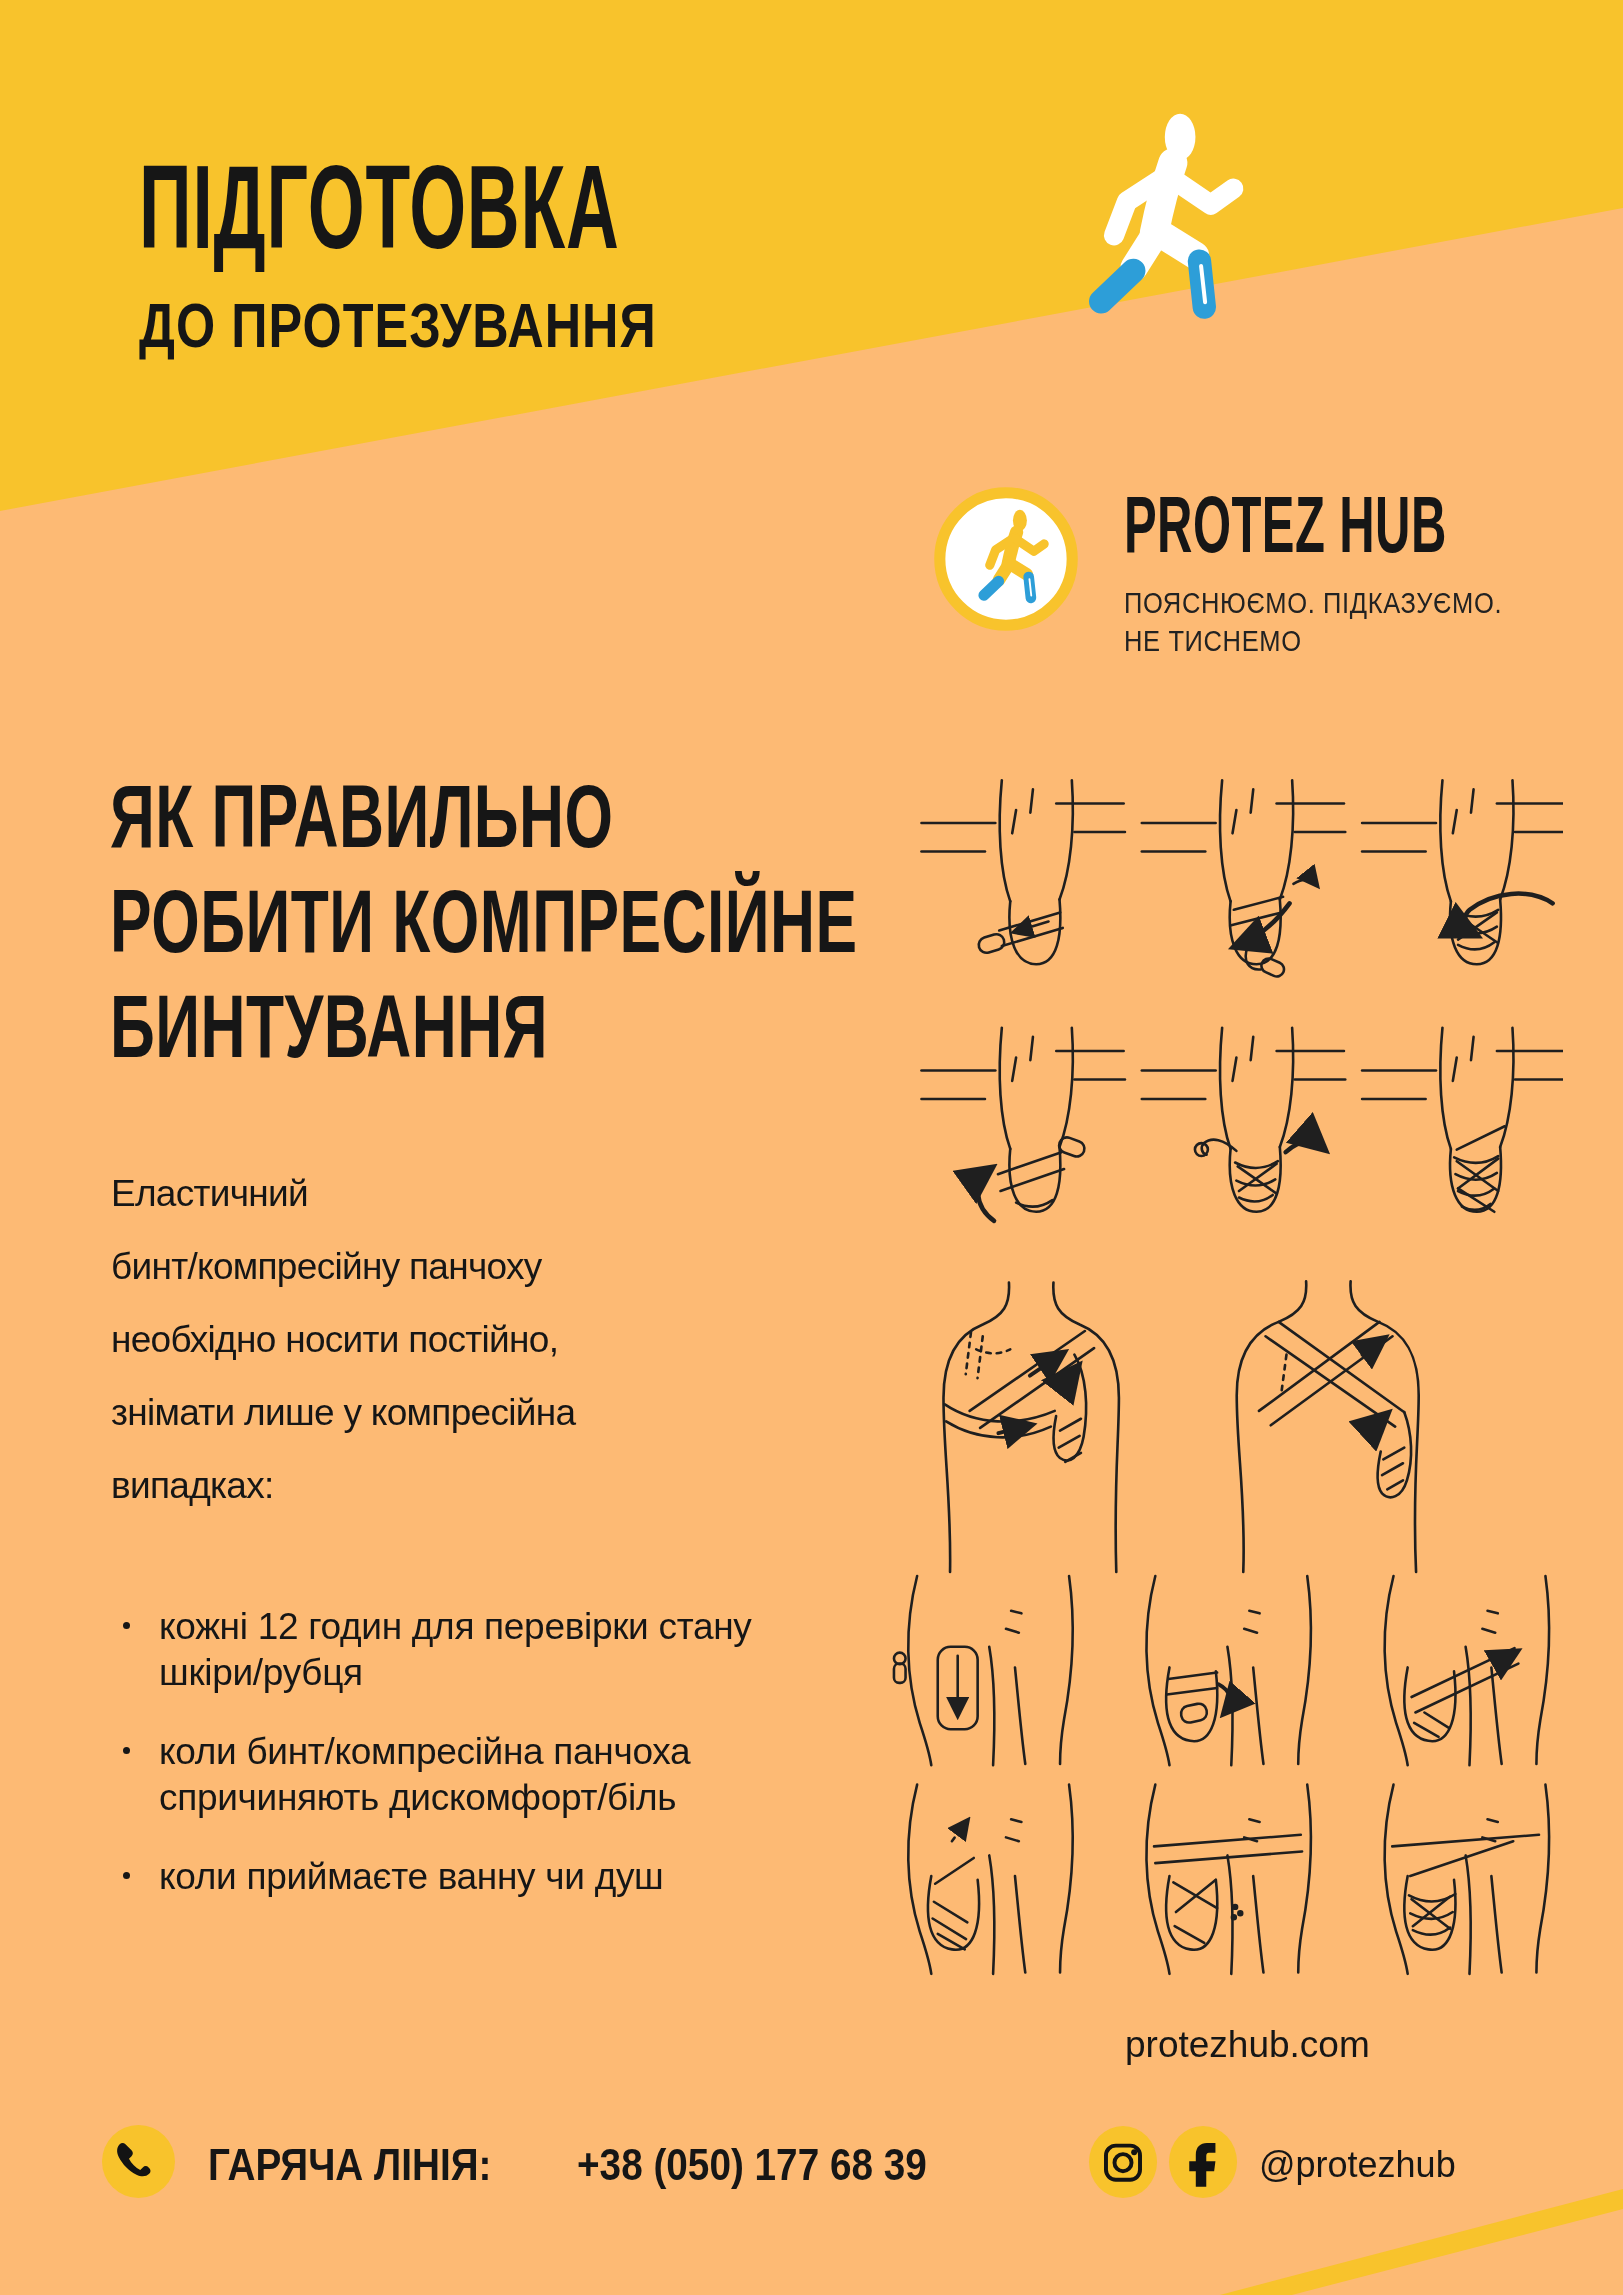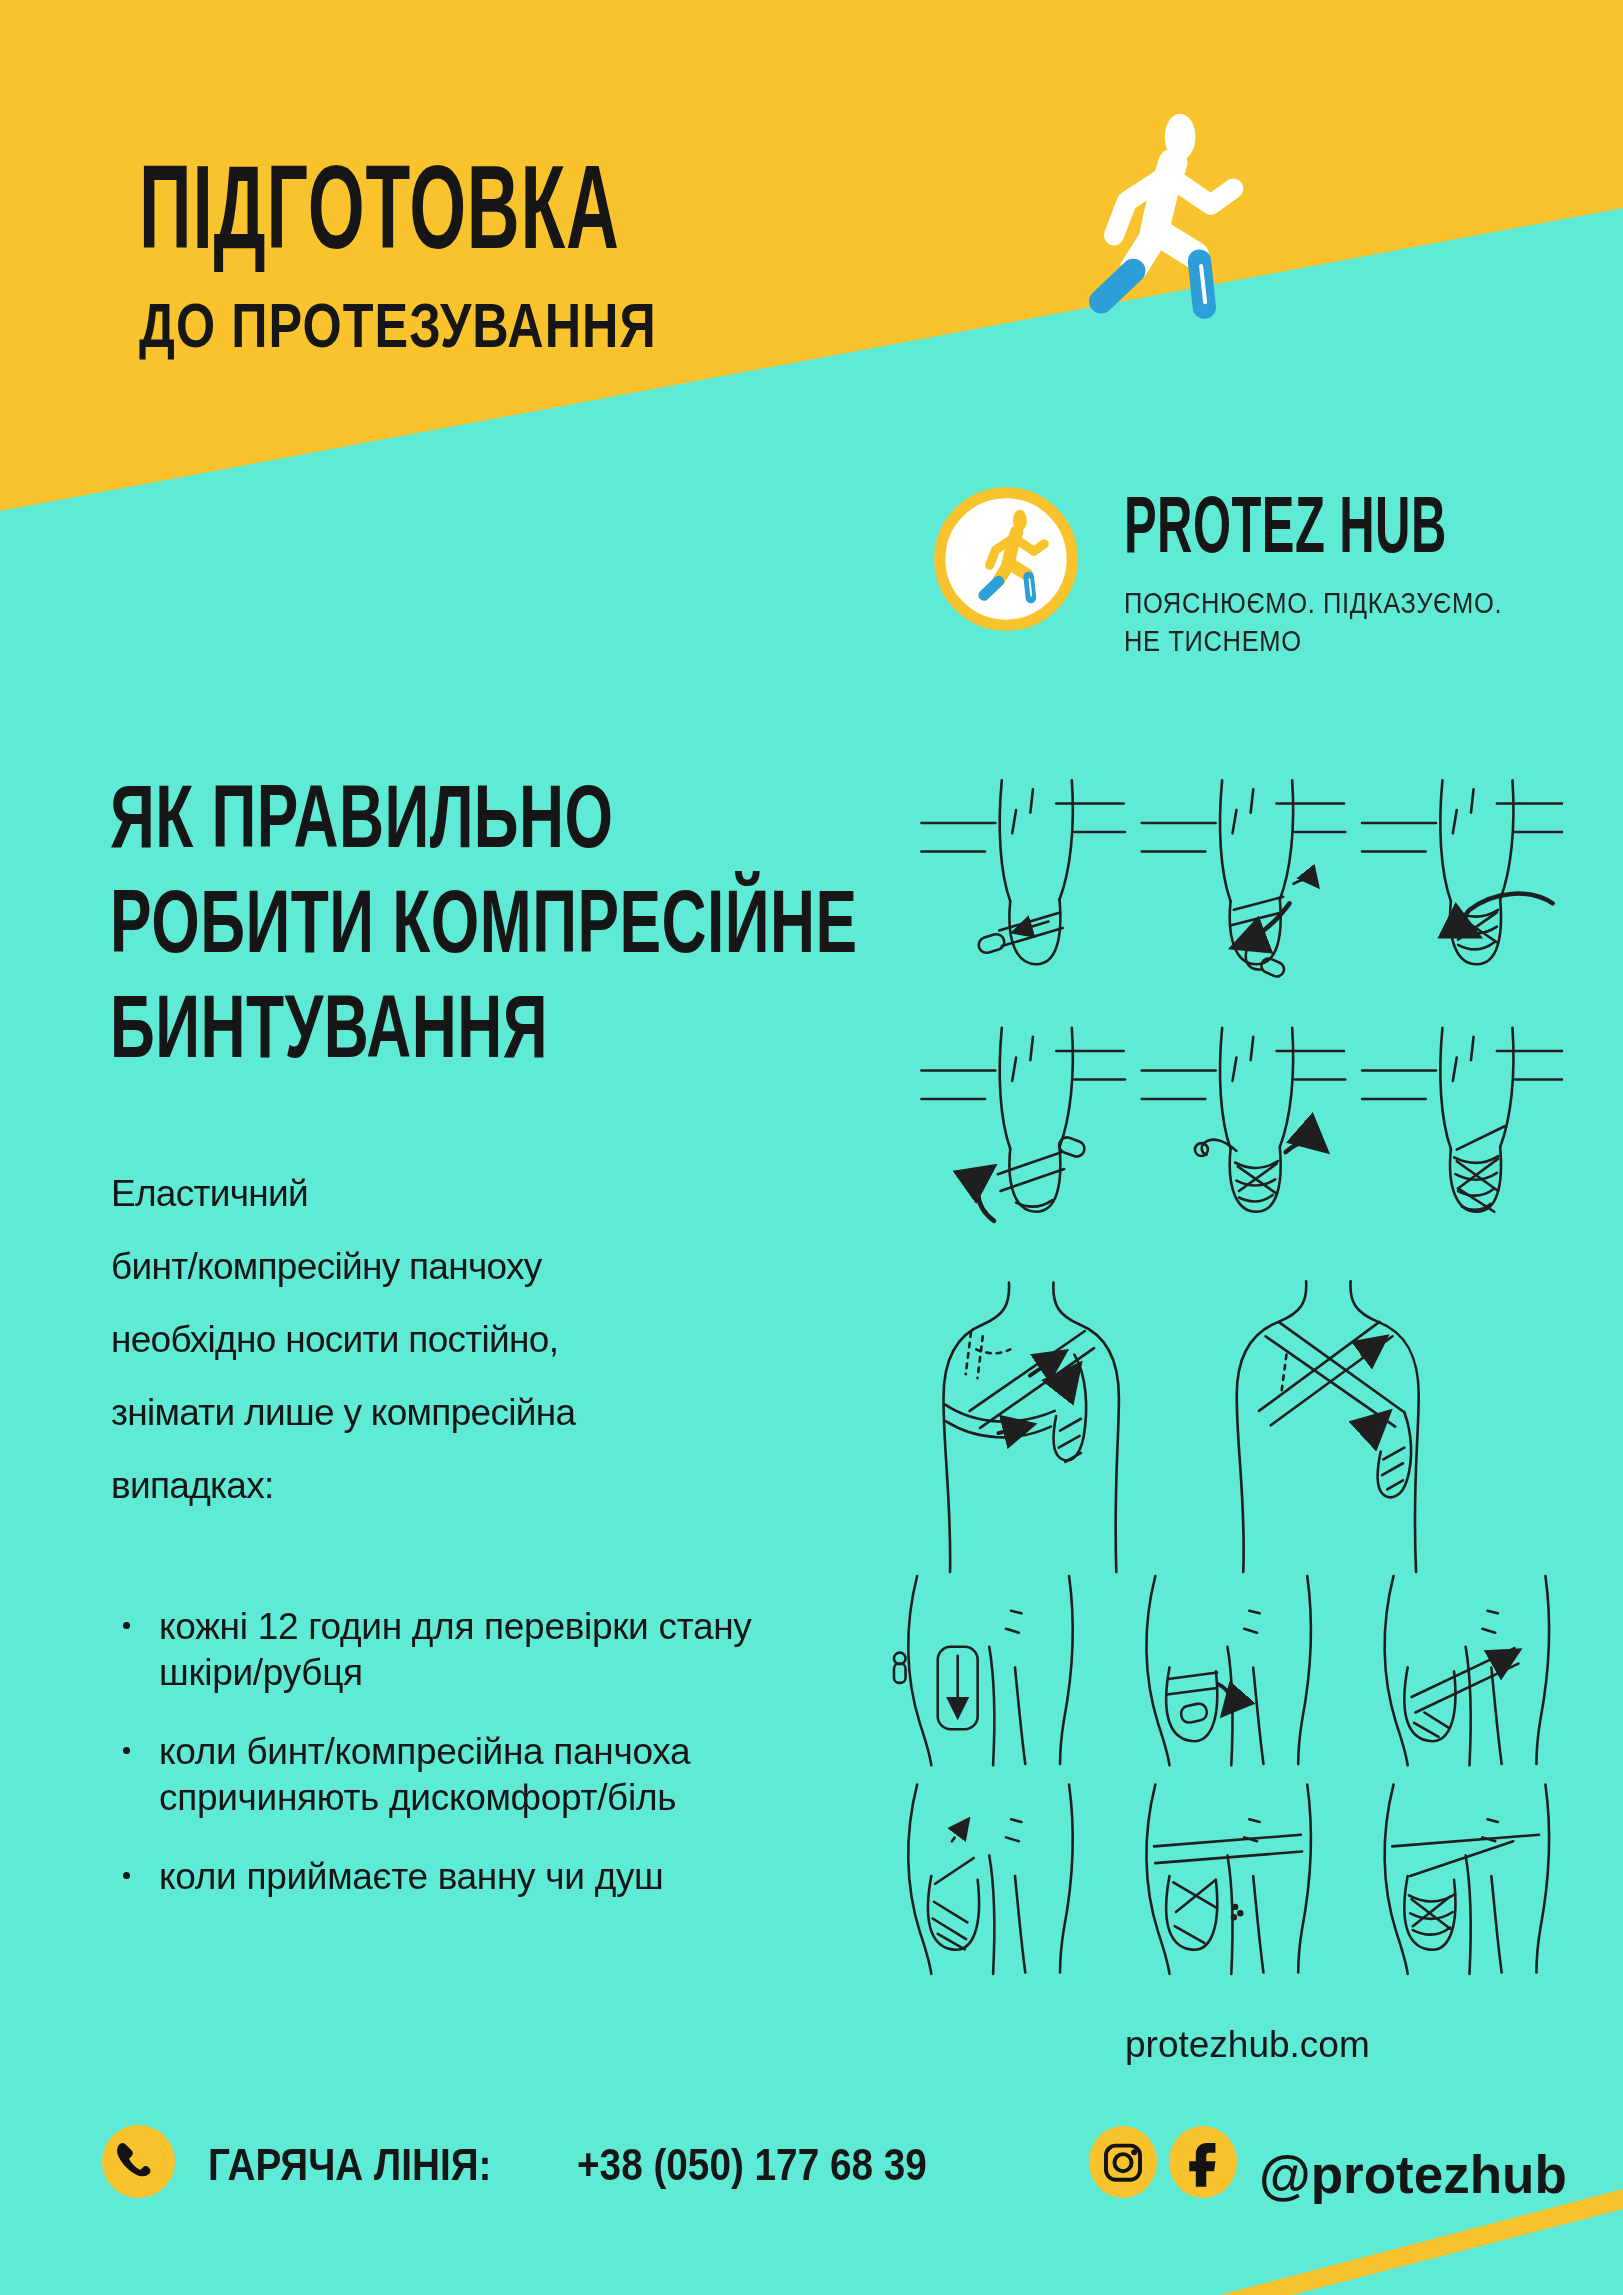--- a/index.html
+++ b/index.html
@@ -1,17 +1,17 @@
 <!DOCTYPE html>
 <html lang="uk" style="font-size:10.5px"><head>
 <meta charset="utf-8">
 <style>
   html,body{margin:0;padding:0;background:#fff;}
   .page{
-    position:relative;width:1623px;height:2295px;background:#5eead4;overflow:hidden;
+    position:relative;width:1623px;height:2295px;background:#fdba74;overflow:hidden;
     font-family:"Liberation Sans",sans-serif;color:#161616;
   }
   
   .yellow-head{
     position:absolute;left:0;top:0;width:100%;height:511px;background:#F8C32C;
     clip-path:polygon(0 0,100% 0,100% 208px,0 100%);
   }
   
   .title-block{position:absolute;left:139px;top:148px;}
   .title-l1{font-size:118px;font-weight:700;line-height:1;letter-spacing:1.3px;
@@ -42,21 +42,21 @@
   .ink{stroke:#1f1f1f;fill:none;stroke-width:4;stroke-linecap:round;stroke-linejoin:round;}
   .ink-dash{stroke-dasharray:7 9;}
   svg.illu{position:absolute;}
   
   .website{position:absolute;left:1125px;top:2024px;width:249px;
     font-size:37px;font-weight:400;letter-spacing:0;}
   .hotline{position:absolute;left:208px;top:2140px;display:flex;gap:47px;align-items:baseline;}
   .hotline .lbl,.hotline .num{font-size:44px;font-weight:700;letter-spacing:0;
     transform:scaleX(.88);transform-origin:left top;white-space:nowrap;}
   .badge{position:absolute;}
-  .social-handle{position:absolute;left:1259px;top:2144px;font-size:53px;font-weight:700;}
+  .social-handle{position:absolute;left:1259px;top:2144px;font-size:36px;font-weight:400;}
   .bottom-stripe{position:absolute;left:1164px;top:2159px;width:459px;height:137px;background:#F8C32C;
     clip-path:polygon(52px 137px,459px 30px,459px 50px,124px 137px);}
 </style>
 </head>
 <body>
 
 <div class="page">
 
   <div class="yellow-head"></div>
 

